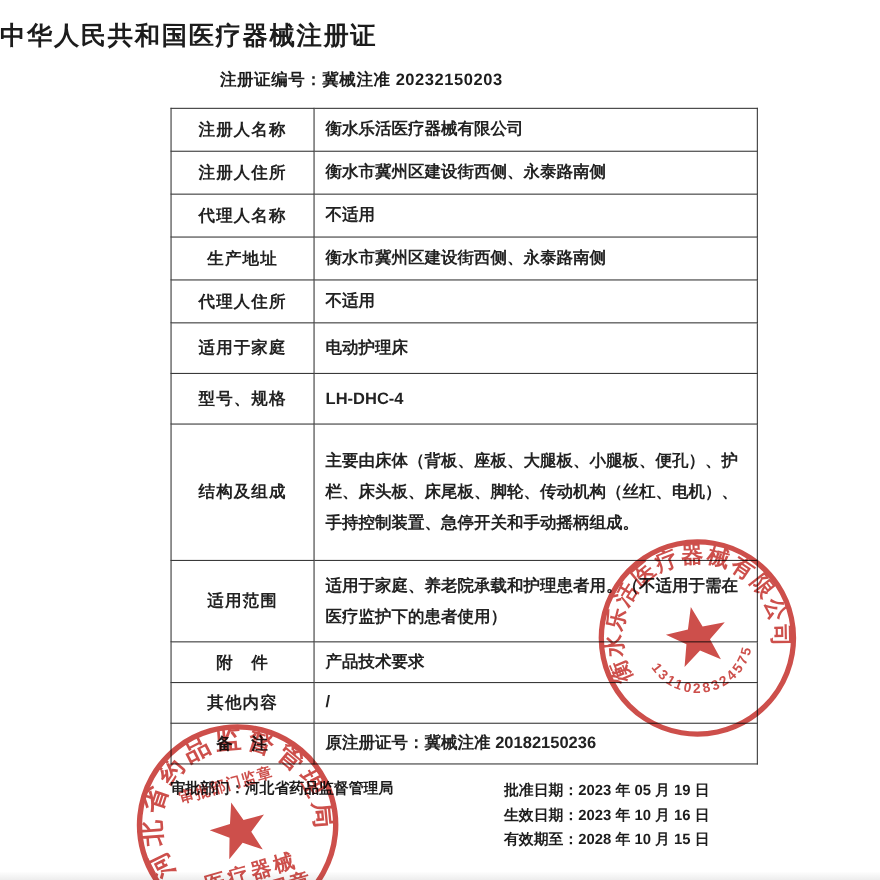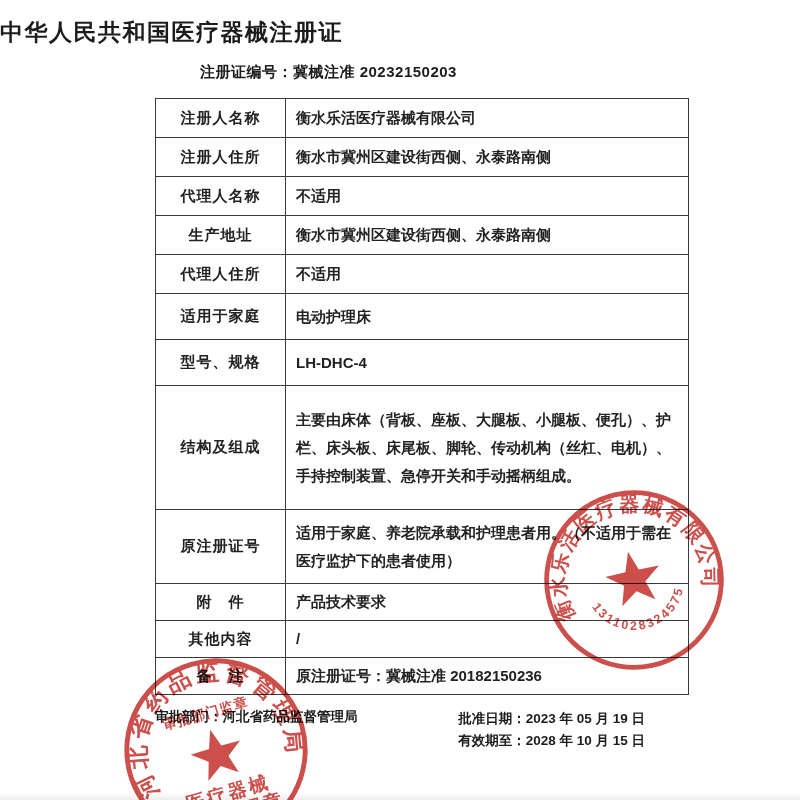--- a/index.html
+++ b/index.html
@@ -71,21 +71,21 @@
       </tr>
       <tr>
         <td class="lbl">型号、规格</td>
         <td class="val">LH-DHC-4</td>
       </tr>
       <tr>
         <td class="lbl">结构及组成</td>
         <td class="val">主要由床体（背板、座板、大腿板、小腿板、便孔）、护栏、床头板、床尾板、脚轮、传动机构（丝杠、电机）、手持控制装置、急停开关和手动摇柄组成。</td>
       </tr>
       <tr>
-        <td class="lbl">原注册证号</td>
+        <td class="lbl">适用范围</td>
         <td class="val">适用于家庭、养老院承载和护理患者用。（不适用于需在医疗监护下的患者使用）</td>
       </tr>
       <tr>
         <td class="lbl">附　件</td>
         <td class="val">产品技术要求</td>
       </tr>
       <tr>
         <td class="lbl">其他内容</td>
         <td class="val">/</td>
       </tr>
@@ -93,20 +93,21 @@
         <td class="lbl">备　注</td>
         <td class="val">原注册证号：冀械注准 20182150236</td>
       </tr>
     </tbody>
   </table>
 
   <div class="footer">
     <div>审批部门：河北省药品监督管理局</div>
     <div class="dates">
       <div>批准日期：2023 年 05 月 19 日</div>
+      <div>生效日期：2023 年 10 月 16 日</div>
       <div>有效期至：2028 年 10 月 15 日</div>
     </div>
   </div>
 
   <div class="stamp stamp--company">
     <svg viewBox="0 0 200 200">
       <circle cx="100" cy="100" r="91" fill="none" stroke-width="5" stroke="#c4302b"></circle>
       <defs>
         <path id="coTop" d="M 32.3 124.6 A 72 72 0 1 1 167.7 124.6" fill="none"></path>
         <path id="coBot" d="M 52.9 122 A 52 52 0 0 0 147.1 122" fill="none"></path>

